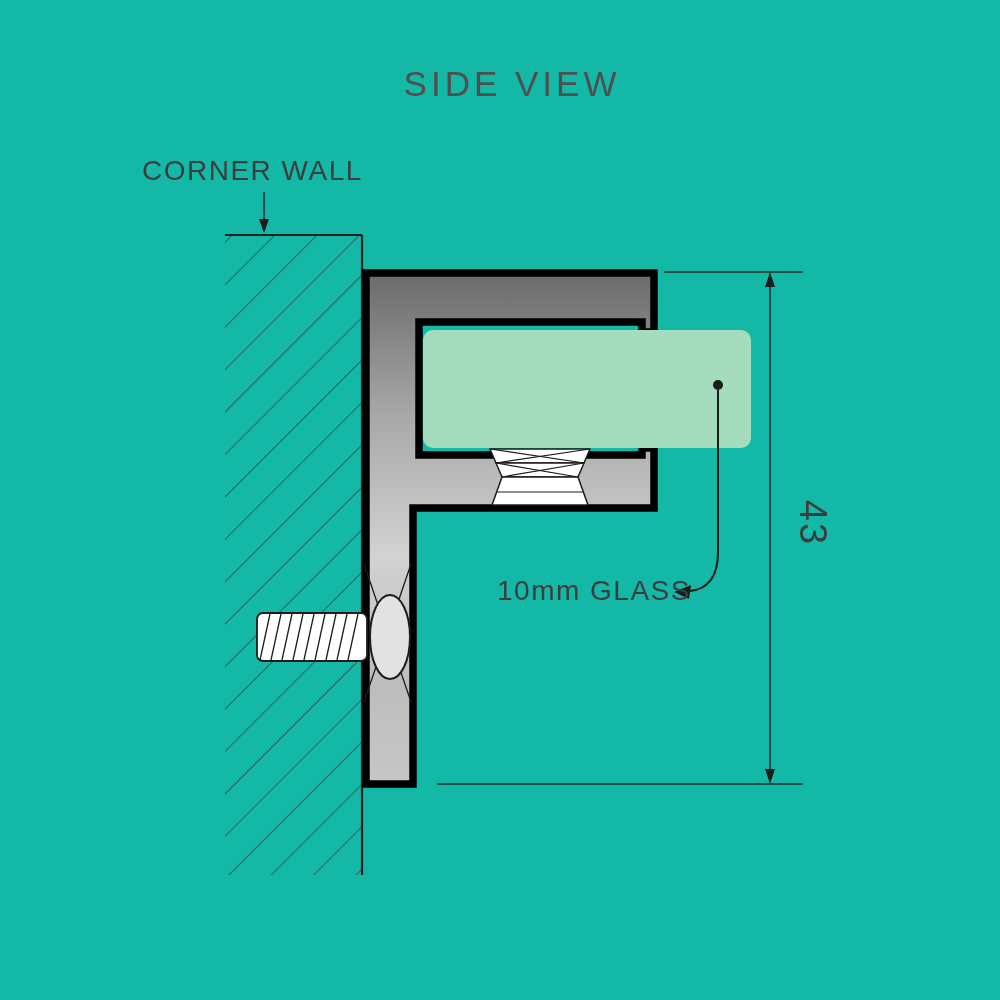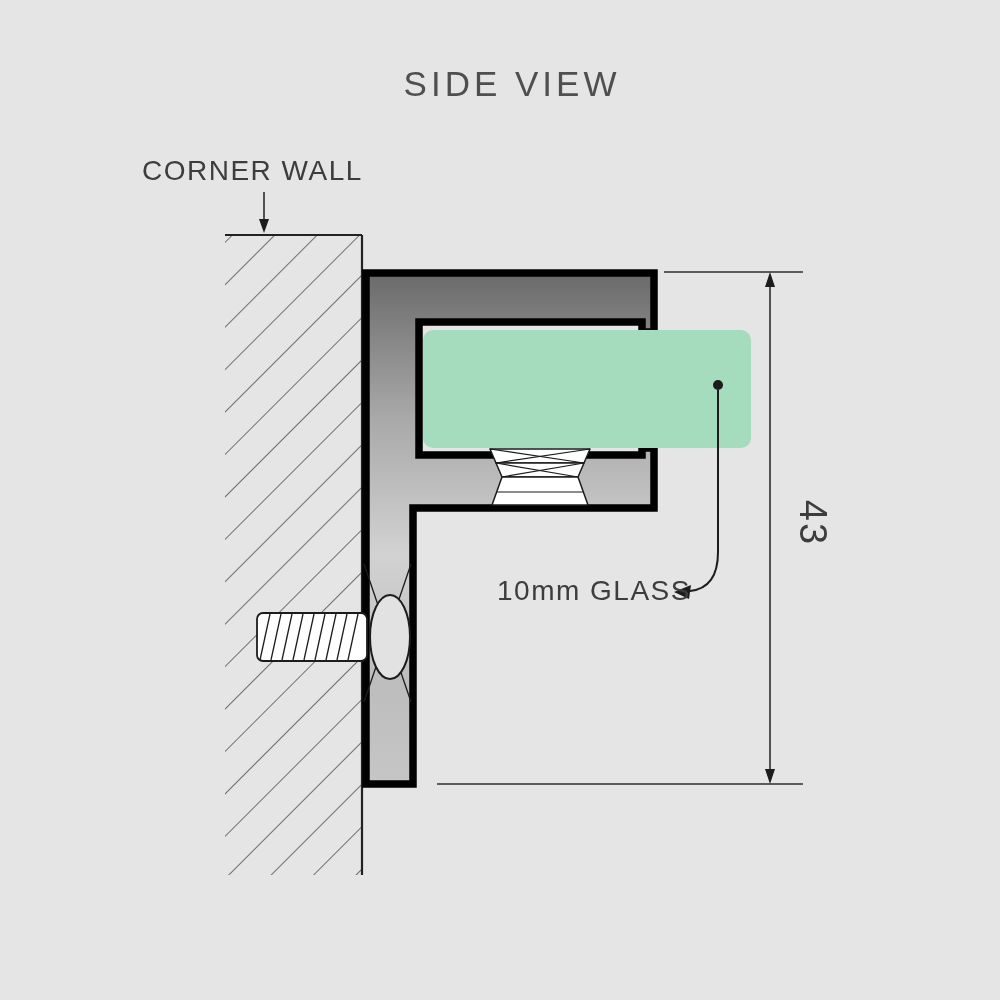--- a/index.html
+++ b/index.html
@@ -1,16 +1,16 @@
 <!DOCTYPE html>
 <html style="--glass-fill: #a6dcbe; --outline: #000000; --line: #2e2e2e; --text: #3d3d3d; --title-text: #4f4f4f; --metal-dark: #6a6a6a; --metal-light: #d2d2d2;"><head>
 <meta charset="utf-8">
 <style>
   html,body{margin:0;padding:0;background:#ffffff;}
-  .canvas{width:1000px;height:1000px;position:relative;background:#e5e5e5;overflow:hidden;
+  .canvas{width:1000px;height:1000px;position:relative;background:#14b8a6;overflow:hidden;
           font-family:"Liberation Sans", sans-serif;}
   svg{display:block;}
   .title-text{fill:var(--title-text,#4f4f4f);font-size:35px;letter-spacing:4px;}
   .lbl{fill:var(--text,#3d3d3d);font-size:28px;letter-spacing:1.5px;}
   .dim-text{fill:var(--text,#3d3d3d);font-size:38px;letter-spacing:2px;}
   .thin{stroke:var(--line,#2e2e2e);stroke-width:1.6;fill:none;}
   .wall-line{stroke:#222;stroke-width:2.2;fill:none;}
   .bracket{stroke:var(--outline,#000);stroke-width:7.5;fill:url(#metal);stroke-linejoin:miter;}
   .glass{fill:var(--glass-fill,#a6dcbe);}
   .gasket{fill:#ffffff;stroke:#1c1c1c;stroke-width:1.5;stroke-linejoin:round;}

